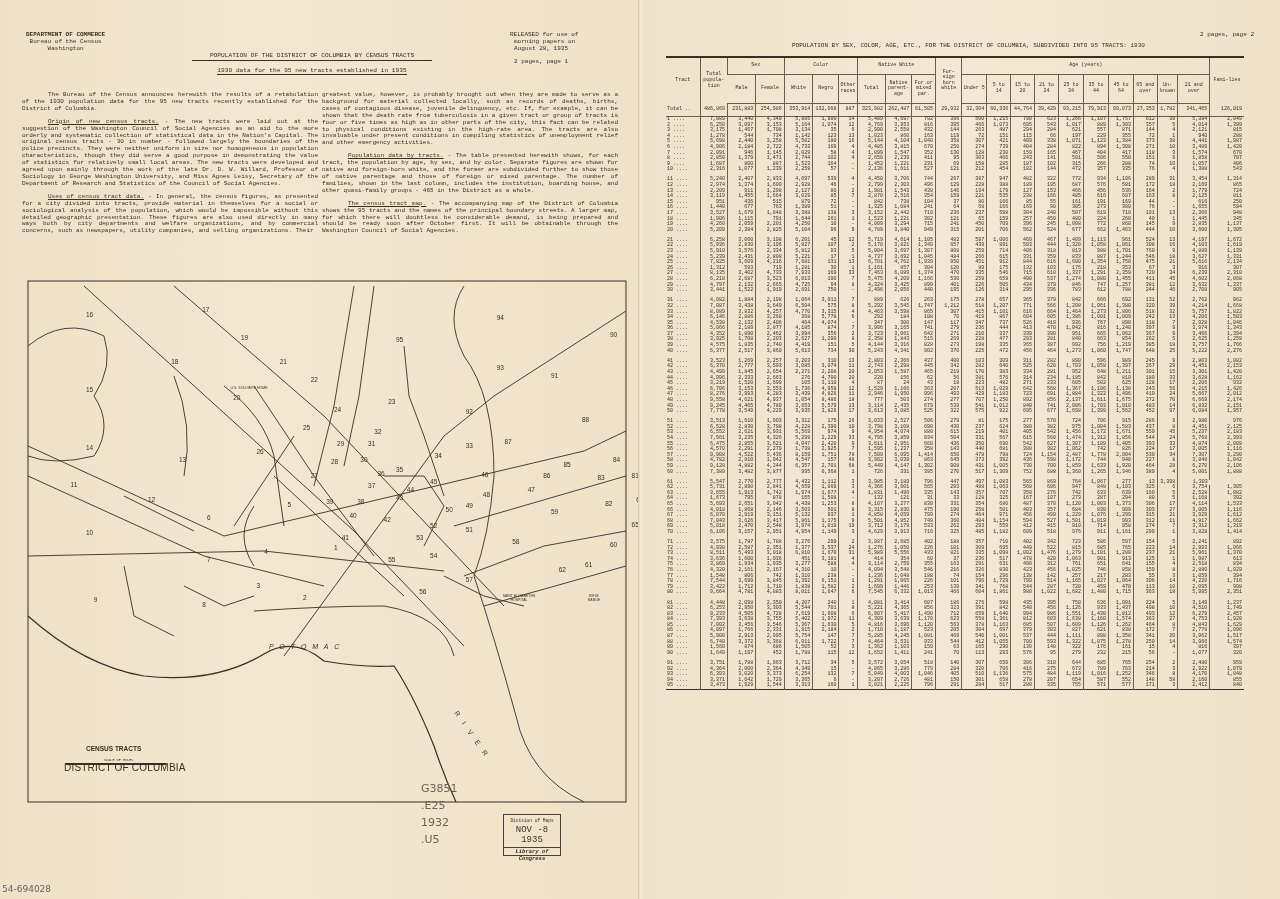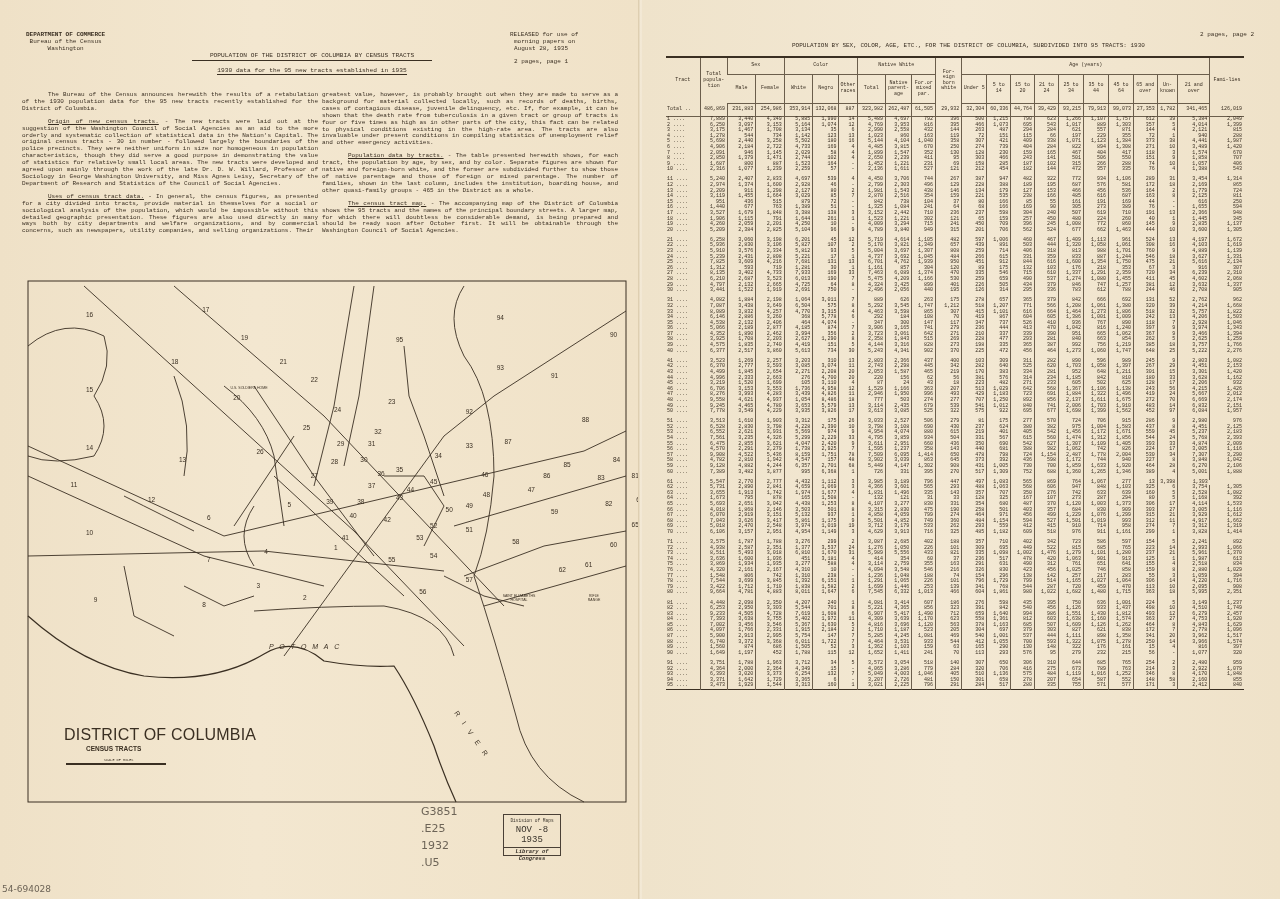--- a/index.html
+++ b/index.html
@@ -14,25 +14,25 @@
   .title{position:absolute;left:192px;width:240px;text-align:center;font-size:6.2px;}
   #title1{top:52px;border-bottom:1px solid #3a2f22;padding-bottom:1px;}
   #title2{top:67px;}
   #title2 span{border-bottom:1px solid #3a2f22;}
   .col{position:absolute;top:92px;width:296px;font-size:6px;line-height:6.9px;text-align:justify;}
   #col-a{left:22px;} #col-b{left:322px;}
   .col p{margin:0 0 6px 0;text-indent:26px;}
   .col .u{text-decoration:underline;}
   #map{position:absolute;left:24px;top:276px;width:608px;height:530px;}
   #map svg{width:100%;height:100%;}
-  .map-title{position:absolute;left:64px;top:726px;font-family:"Liberation Sans",sans-serif;font-size:16px;letter-spacing:.2px;}
+  .map-title{position:absolute;left:64px;top:762px;font-family:"Liberation Sans",sans-serif;font-size:10px;letter-spacing:.2px;}
   .map-sub{position:absolute;left:86px;top:745px;font-family:"Liberation Sans",sans-serif;font-size:6.5px;font-weight:bold;}
   .scale{position:absolute;left:66px;top:763px;width:100px;height:4px;border-top:2px solid #3a2f22;}
   .scale span{position:absolute;top:-7px;left:38px;font-size:3.5px;}
-  .callno{position:absolute;left:421px;top:803px;font-family:"DejaVu Sans",sans-serif;font-size:11px;color:#6d6457;line-height:17px;}
+  .callno{position:absolute;left:421px;top:780px;font-family:"DejaVu Sans",sans-serif;font-size:11px;color:#6d6457;line-height:17px;}
   .stamp{position:absolute;left:503px;top:814px;width:56px;height:40px;border:1.5px solid #4a4036;text-align:center;
          font-family:Liberation Mono, monospace;color:#3a342c;}
   .stamp .s1{font-size:4.5px;margin-top:3px;}
   .stamp .s2{font-size:9px;margin-top:2px;}
   .stamp .s3{font-size:5.5px;font-style:italic;font-weight:bold;margin-top:2px;border-top:1px solid #4a4036;}
   .lcid{position:absolute;left:2px;top:884px;font-family:"DejaVu Sans",sans-serif;font-size:9px;color:#6d6457;}
   
   .pg2{position:absolute;right:26px;top:31px;font-size:6px;}
   .rtitle{position:absolute;left:150px;top:42px;font-size:6px;}
   #tbl-wrap{position:absolute;left:24px;top:56px;width:578px;}

